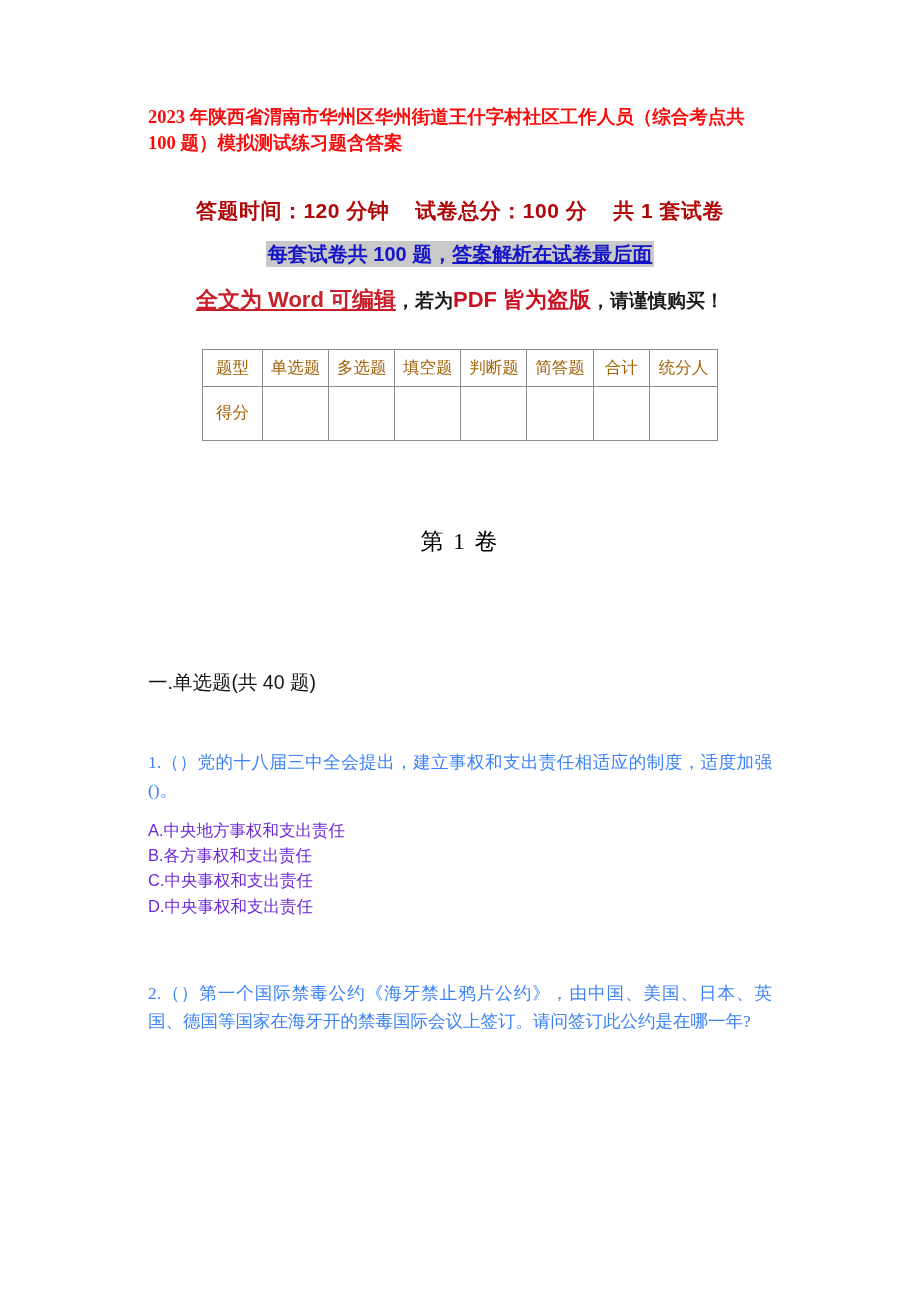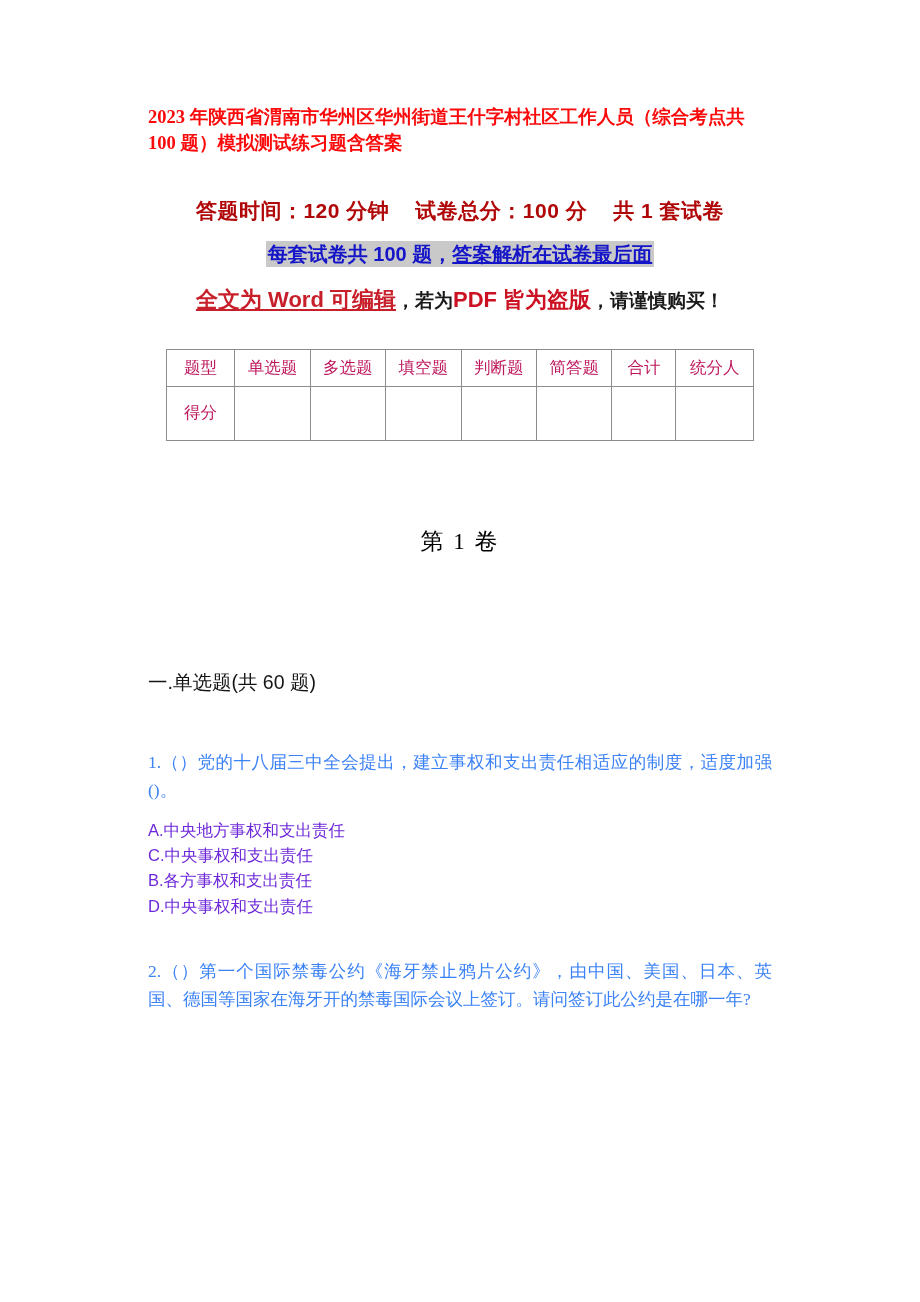--- a/index.html
+++ b/index.html
@@ -83,24 +83,24 @@
   }
 
   
   .table-wrap {
     margin-top: 32px;
     display: flex;
     justify-content: center;
   }
   table.score-table {
     border-collapse: collapse;
-    width: 588px;
+    width: 516px;
     font-family: "Liberation Serif", "DejaVu Serif", serif;
     font-size: 16.5px;
-    color: #be185d;
+    color: #a16207;
   }
   table.score-table td {
     border: 1px solid #8c8c8c;
     text-align: center;
     vertical-align: middle;
     padding: 0;
   }
   table.score-table tr.r-head td { height: 37px; }
   table.score-table tr.r-body td { height: 54px; }
   .col-0 { width: 66px; }
@@ -129,21 +129,21 @@
 
   
   .question {
     font-family: "Liberation Serif", "DejaVu Serif", serif;
     font-size: 17.5px;
     line-height: 1.62;
     color: #3b82f6;
     text-align: justify;
   }
   .q1 { margin-top: 52px; }
-  .q2 { margin-top: 38px; }
+  .q2 { margin-top: 60px; }
 
   .options {
     margin-top: 14px;
     font-family: "Liberation Sans", "DejaVu Sans", sans-serif;
     font-size: 16.5px;
     line-height: 1.52;
     color: #6d28d9;
   }
   .option { white-space: nowrap; }
 </style>
@@ -192,26 +192,26 @@
           <td class="col-5"></td>
           <td class="col-6"></td>
           <td class="col-7"></td>
         </tr>
       </tbody>
     </table>
   </div>
 
   <div class="volume">第 1 卷</div>
 
-  <div class="section-heading">一.单选题(共 60 题)</div>
+  <div class="section-heading">一.单选题(共 40 题)</div>
 
   <div class="question q1">1.（）党的十八届三中全会提出，建立事权和支出责任相适应的制度，适度加强()。</div>
 
   <div class="options">
     <div class="option">A.中央地方事权和支出责任</div>
+    <div class="option">B.各方事权和支出责任</div>
     <div class="option">C.中央事权和支出责任</div>
-    <div class="option">B.各方事权和支出责任</div>
     <div class="option">D.中央事权和支出责任</div>
   </div>
 
   <div class="question q2">2.（）第一个国际禁毒公约《海牙禁止鸦片公约》，由中国、美国、日本、英国、德国等国家在海牙开的禁毒国际会议上签订。请问签订此公约是在哪一年?</div>
 
 </div>
 
 </body></html>

